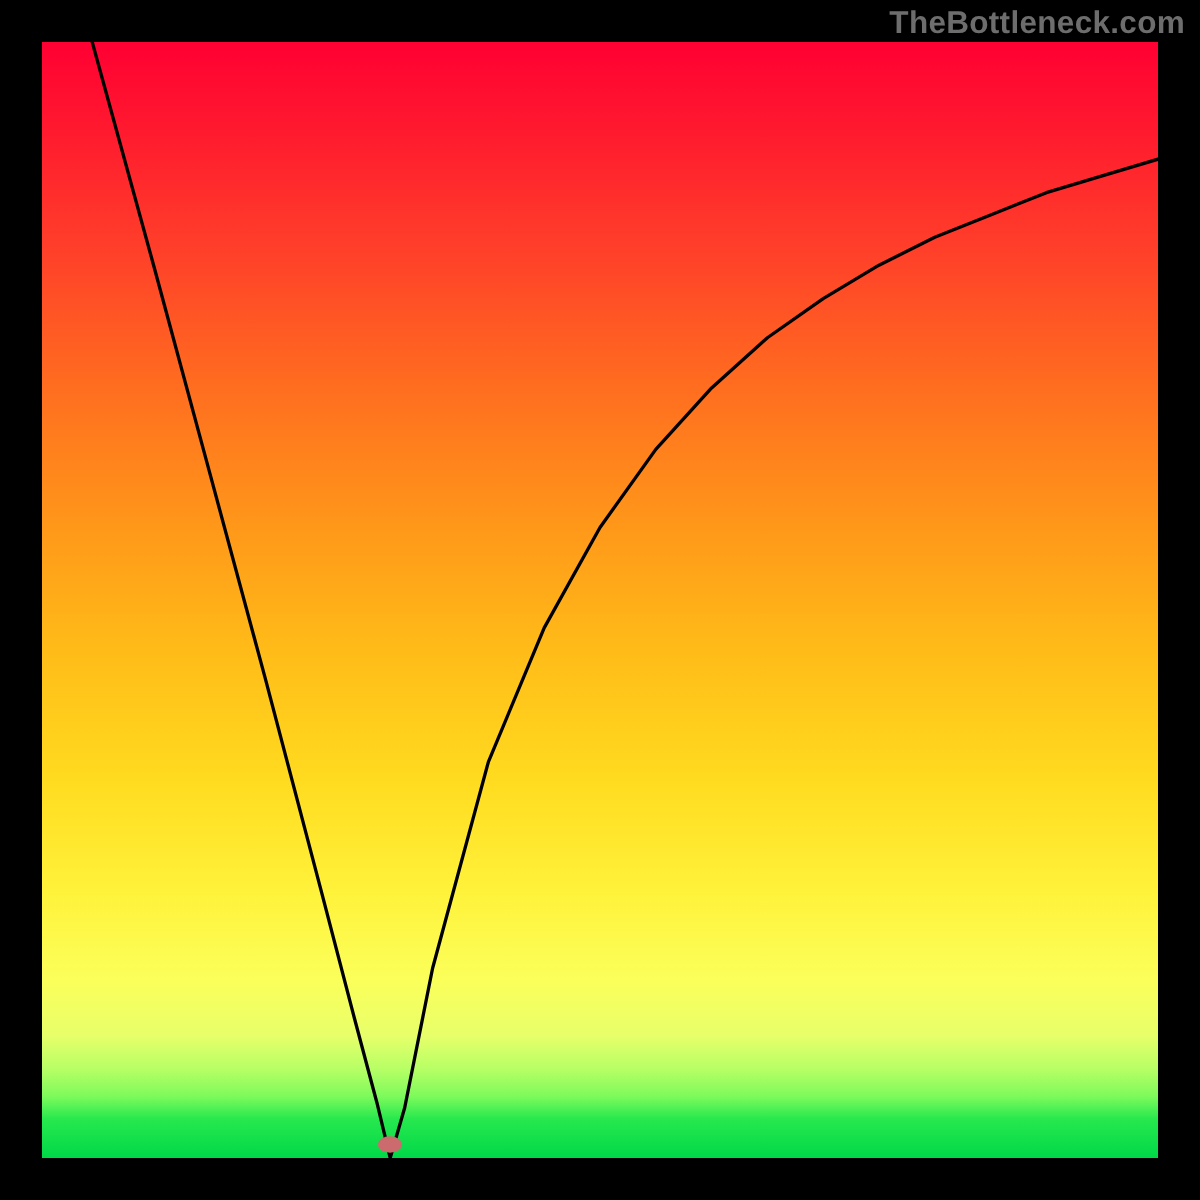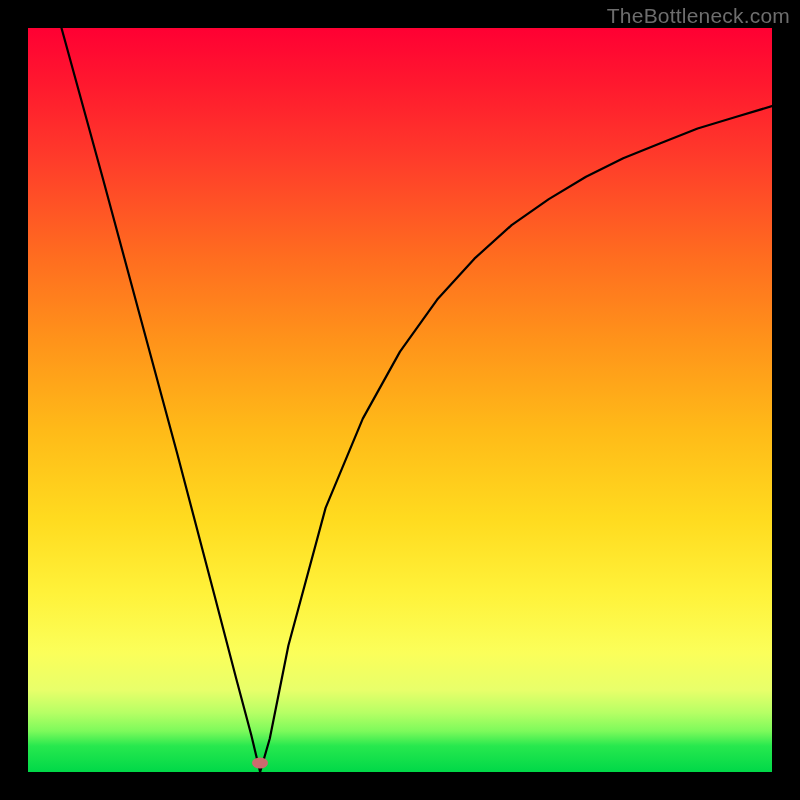--- a/index.html
+++ b/index.html
@@ -57,21 +57,21 @@
     border-radius: 50%;
     transform: translate(-50%, -50%);
   }
   .watermark {
     position: absolute;
     top: 4px;
     right: 10px;
     color: #6d6d6d;
     font-size: 21px;
     letter-spacing: 0.2px;
-    font-weight: 400;
+    font-weight: 700;
   }
 </style>
 </head>
 <body>
 
 <div class="frame">
   <div class="plot-area">
     <svg class="curve" viewBox="0 0 744 744" preserveAspectRatio="none">
       <path id="curve-path" fill="none" stroke="#000" stroke-width="2.2" stroke-linecap="round" stroke-linejoin="round" d="M33.48 0.00 L74.40 148.80 L111.60 286.44 L148.80 424.08 L186.00 565.44 L208.32 651.00 L223.20 706.80 L232.13 744.00 L241.80 710.52 L260.40 617.52 L297.60 479.88 L334.80 390.60 L372.00 323.64 L409.20 271.56 L446.40 230.64 L483.60 197.16 L520.80 171.12 L558.00 148.80 L595.20 130.20 L632.40 115.32 L669.60 100.44 L706.80 89.28 L744.00 78.12"></path>
     </svg>

